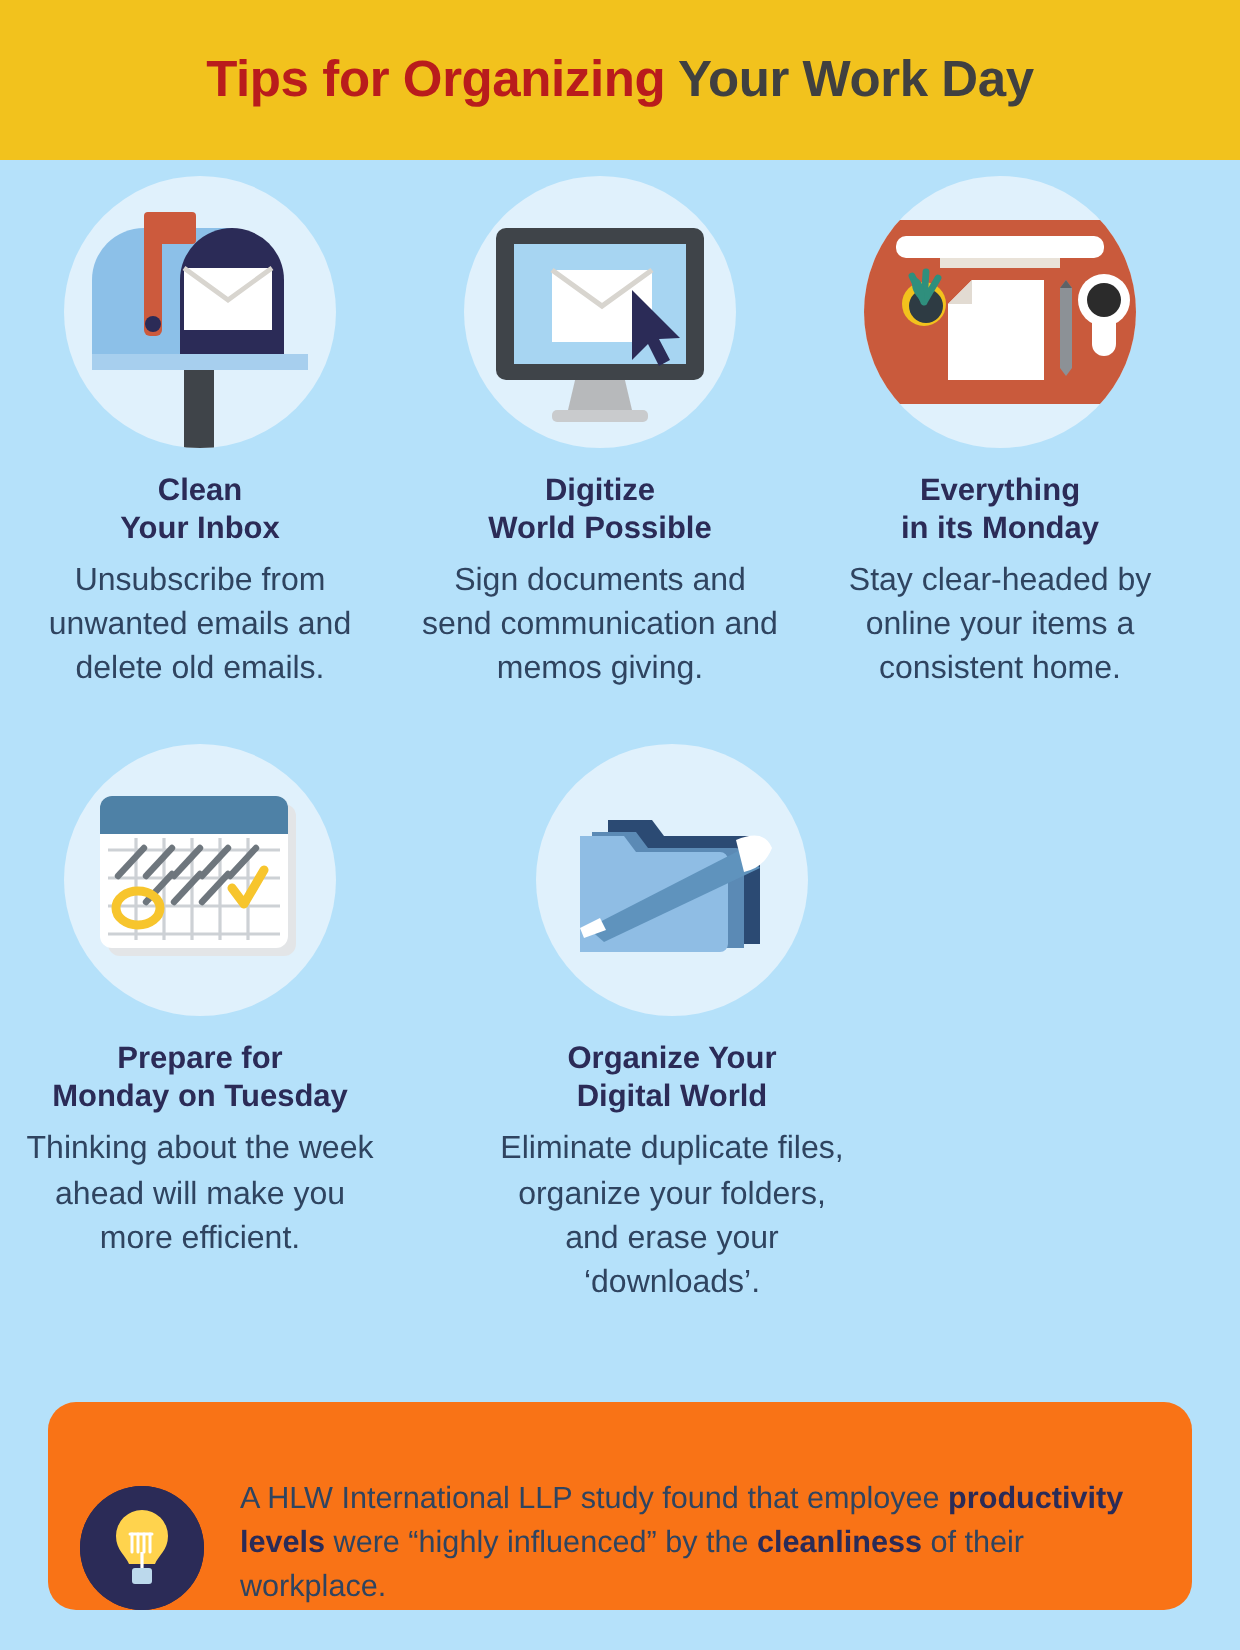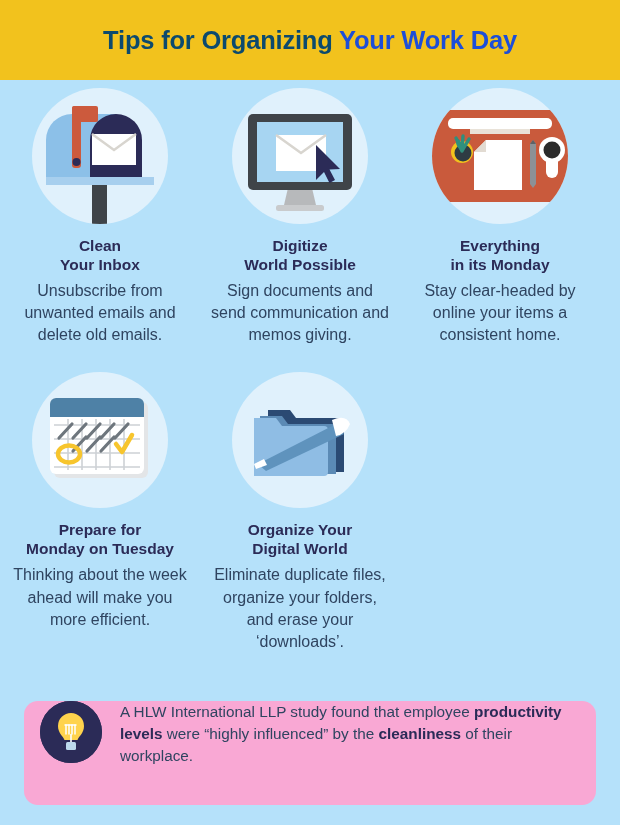--- a/index.html
+++ b/index.html
@@ -24,22 +24,22 @@
     display: flex;
     align-items: center;
     justify-content: center;
   }
   .header-title {
     font-size: 25.5px;
     font-weight: bold;
     letter-spacing: -0.2px;
     white-space: nowrap;
   }
-  .title-dark { color: #0c4a6e; }
-  .title-light { color: #1d4ed8; }
+  .title-dark { color: #b91c1c; }
+  .title-light { color: #404040; }
 
   
   .tips-area {
     padding-top: 8px;
   }
   .row {
     display: flex;
     justify-content: flex-start;
   }
   .row-top .tip { width: 200px; }
@@ -70,33 +70,33 @@
     text-align: center;
     margin-bottom: 6px;
   }
   .tip-body {
     color: #2f4460;
     font-size: 16px;
     line-height: 1.38;
     text-align: center;
   }
 
-  .row-bottom { margin-top: 26px; }
+  .row-bottom { margin-top: 26px; gap: 36px; }
 
   
   .footer-card {
     position: absolute;
     left: 24px;
     top: 701px;
     width: 572px;
     height: 104px;
-    background: #f9a8d4;
+    background: #f97316;
     border-radius: 14px;
     display: flex;
-    align-items: flex-start;
+    align-items: flex-end;
     padding: 0 18px 0 16px;
   }
   .bulb-badge {
     width: 62px;
     height: 62px;
     min-width: 62px;
     border-radius: 50%;
     background: #2b2b57;
     position: relative;
     margin-right: 18px;

